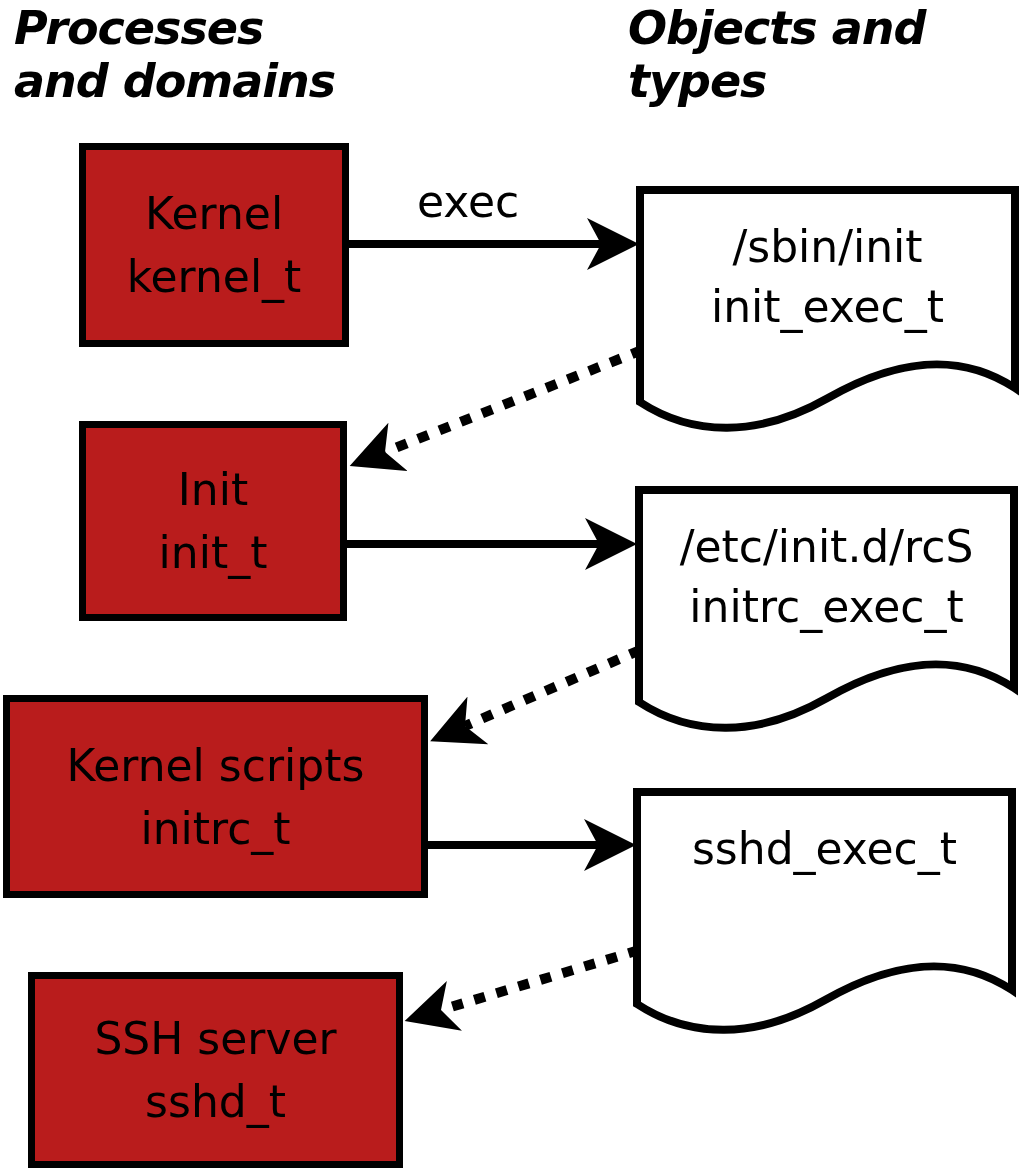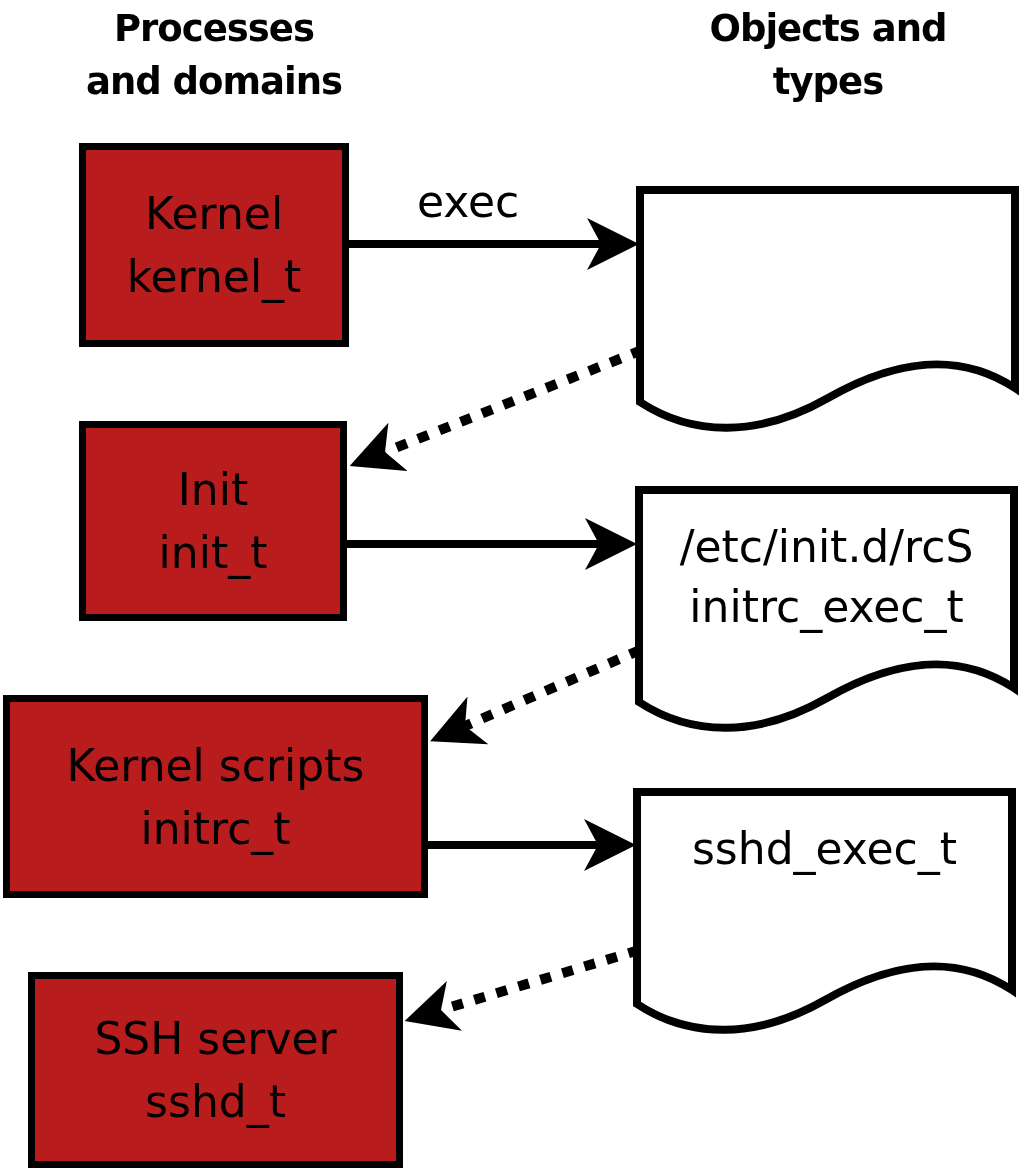--- a/index.html
+++ b/index.html
@@ -15,26 +15,26 @@
   svg.layer {
     position: absolute;
     left: 0; top: 0;
     width: 1024px; height: 1173px;
   }
   .solid-edge { stroke: #000000; stroke-width: 8; fill: none; }
   .dotted-edge { stroke: #000000; stroke-width: 10; fill: none; stroke-dasharray: 11 12; }
   .doc-shape { fill: #ffffff; stroke: #000000; stroke-width: 8; stroke-linejoin: miter; }
   .heading {
     position: absolute;
-    text-align: center;
     font-weight: bold;
-    font-size: 37px;
+    font-size: 46px;
     line-height: 53px;
     letter-spacing: -1px;
     white-space: nowrap;
+    font-style: italic;
   }
   .heading span { display: block; }
   .pbox {
     position: absolute;
     box-sizing: border-box;
     border: 7px solid #000000;
     background: #b91c1c;
     display: flex;
     flex-direction: column;
     align-items: center;
@@ -119,20 +119,24 @@
   </div>
   <div class="pbox" id="initrc-box">
     <span>Kernel scripts</span>
     <span>initrc_t</span>
   </div>
   <div class="pbox" id="sshd-box">
     <span>SSH server</span>
     <span>sshd_t</span>
   </div>
 
+  <div class="doctext" id="doc1-text">
+    <span>/sbin/init</span>
+    <span>init_exec_t</span>
+  </div>
   <div class="doctext" id="doc2-text">
     <span>/etc/init.d/rcS</span>
     <span>initrc_exec_t</span>
   </div>
   <div class="doctext" id="doc3-text">
     <span>sshd_exec_t</span>
   </div>
 
 </div>
 

